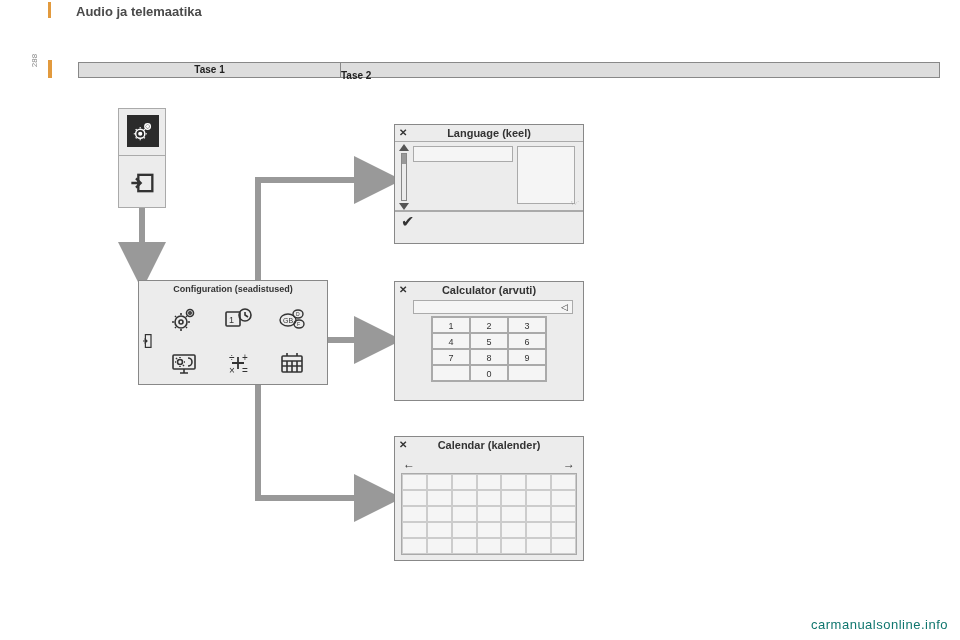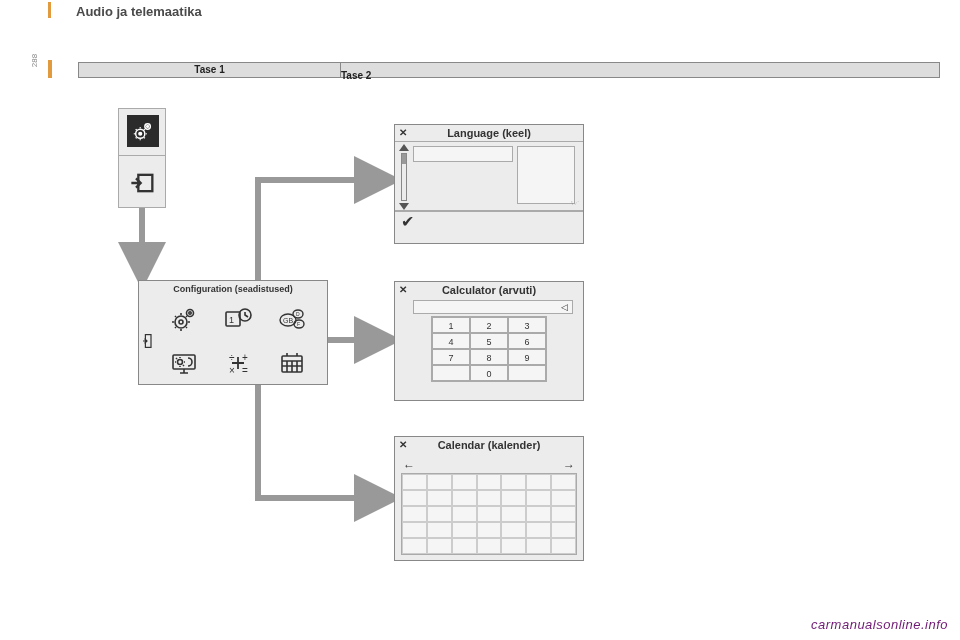--- a/index.html
+++ b/index.html
@@ -246,23 +246,22 @@
     }
     .cal-grid div {
       border: 0.5px solid #ccc;
       background: #f5f5f5;
     }
     .watermark {
       position: absolute;
       right: 12px;
       bottom: 8px;
       font-size: 13px;
-      color: #701a75;
+      color: #0f766e;
       letter-spacing: 0.5px;
-      font-style: italic;
     }
   </style>
 </head>
 <body>
 
 <div class="orange-bar"></div>
 <div class="section-title">Audio ja telemaatika</div>
 <div class="page-num">288</div>
 <div class="orange-bar-left"></div>
 

